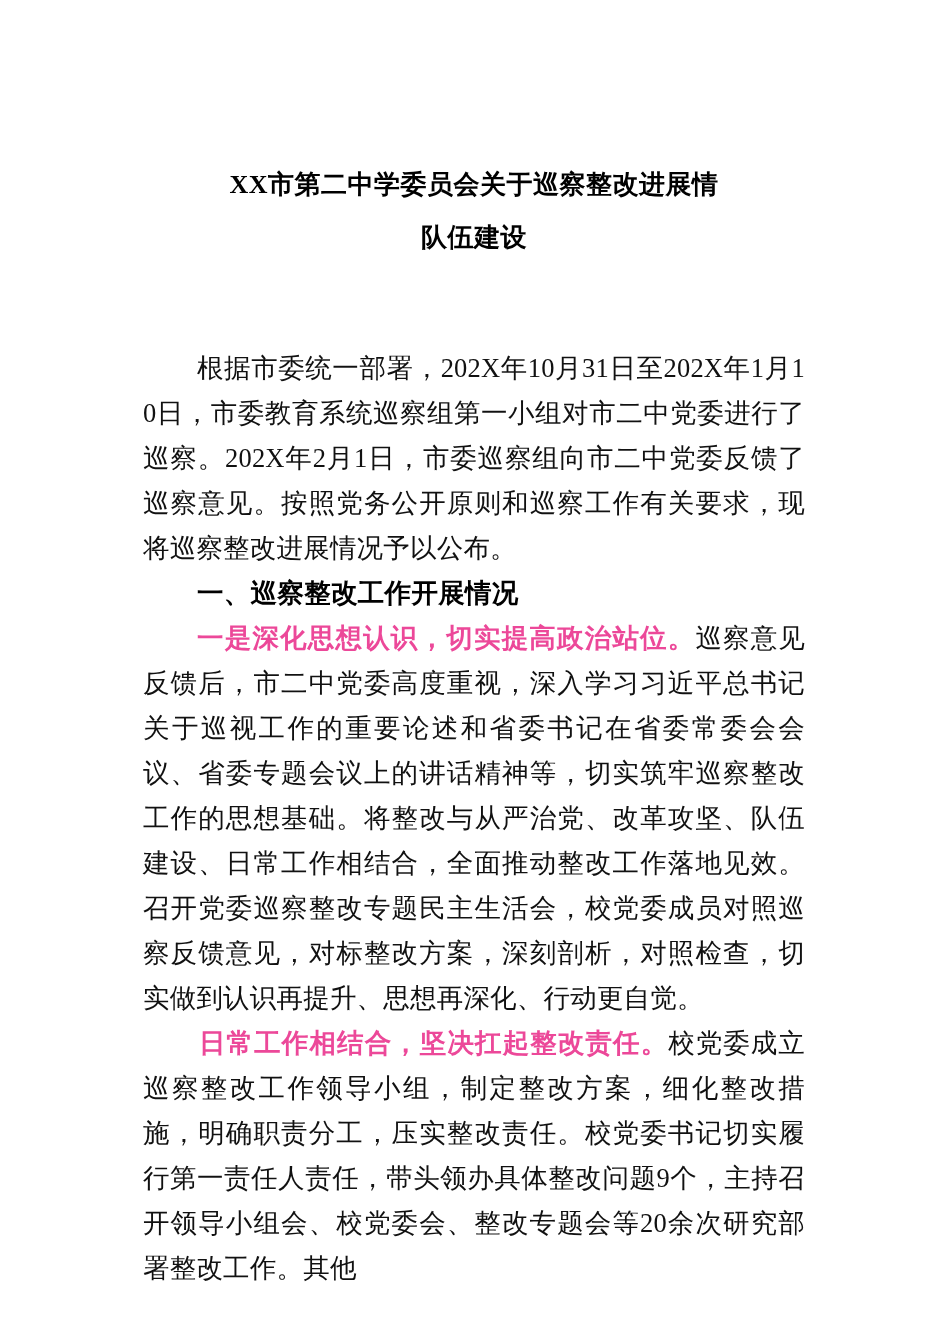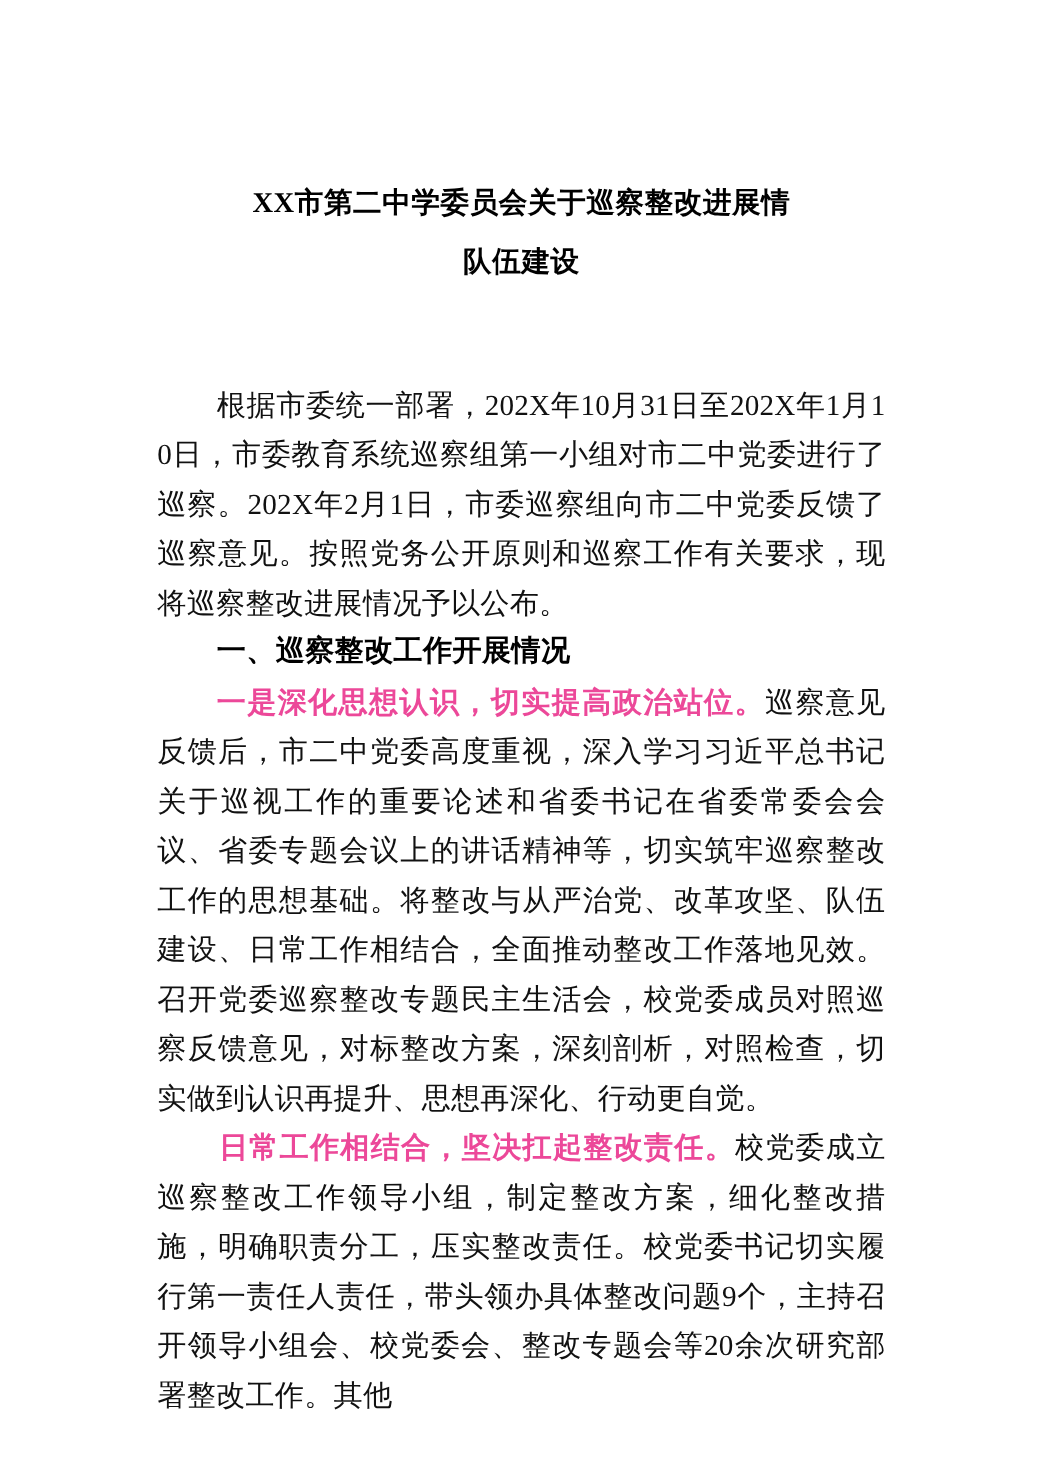--- a/index.html
+++ b/index.html
@@ -54,21 +54,21 @@
     letter-spacing: 0.2px;
     color: #111111;
     word-break: break-all;
   }
   p.para.indent2 { text-indent: 54px; }
   p.para.indent25 { text-indent: 56px; }
 
   
   p.heading {
     margin: 0;
-    font-family: Liberation Mono, monospace;
+    font-family: Liberation Serif, serif;
     font-weight: bold;
     font-size: 26.5px;
     line-height: 45px;
     text-indent: 54px;
     letter-spacing: 0.3px;
     color: #000000;
   }
 
   
   .lead {

